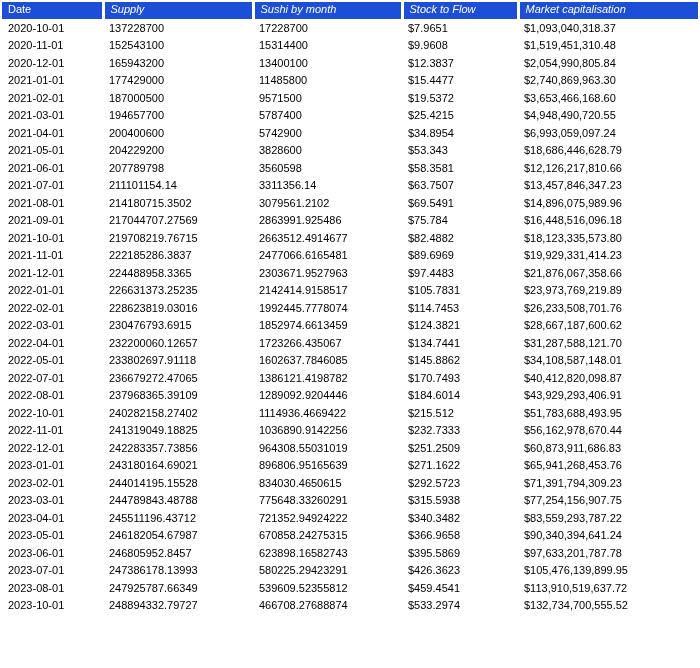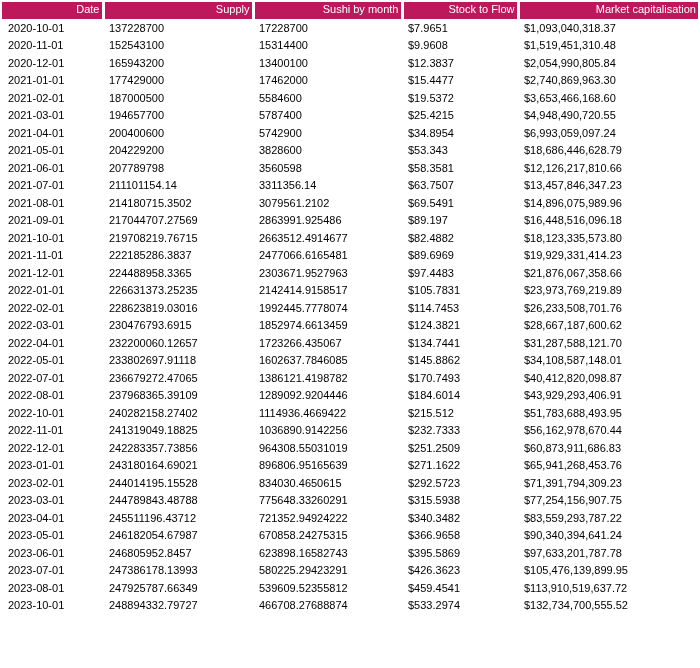--- a/index.html
+++ b/index.html
@@ -10,30 +10,30 @@
   }
   body { padding: 2px; width: 700px; }
   table {
     border-collapse: collapse;
     table-layout: fixed;
     width: 696px;
     font-size: 11px;
     color: #000000;
   }
   th {
-    background: #be185d;
+    background: #1d4ed8;
     color: #ffffff;
     font-weight: normal;
-    text-align: right;
+    text-align: left;
     height: 17px;
     padding: 0 2px 4px 6px;
     white-space: nowrap;
     overflow: hidden;
   }
-  th + th { border-left: 3px solid #ffffff; }
+  th + th { border-left: 3px solid #ffffff; font-style: italic; }
   td {
     height: 17.5px;
     padding: 0 2px 0 6px;
     text-align: left;
     vertical-align: middle;
     white-space: nowrap;
     overflow: hidden;
   }
 </style>
 </head>
@@ -74,28 +74,28 @@
       <tr>
         <td>2020-12-01</td>
         <td>165943200</td>
         <td>13400100</td>
         <td>$12.3837</td>
         <td>$2,054,990,805.84</td>
       </tr>
       <tr>
         <td>2021-01-01</td>
         <td>177429000</td>
-        <td>17462000</td>
+        <td>11485800</td>
         <td>$15.4477</td>
         <td>$2,740,869,963.30</td>
       </tr>
       <tr>
         <td>2021-02-01</td>
         <td>187000500</td>
-        <td>5584600</td>
+        <td>9571500</td>
         <td>$19.5372</td>
         <td>$3,653,466,168.60</td>
       </tr>
       <tr>
         <td>2021-03-01</td>
         <td>194657700</td>
         <td>5787400</td>
         <td>$25.4215</td>
         <td>$4,948,490,720.55</td>
       </tr>
@@ -131,21 +131,21 @@
         <td>2021-08-01</td>
         <td>214180715.3502</td>
         <td>3079561.2102</td>
         <td>$69.5491</td>
         <td>$14,896,075,989.96</td>
       </tr>
       <tr>
         <td>2021-09-01</td>
         <td>217044707.27569</td>
         <td>2863991.925486</td>
-        <td>$89.197</td>
+        <td>$75.784</td>
         <td>$16,448,516,096.18</td>
       </tr>
       <tr>
         <td>2021-10-01</td>
         <td>219708219.76715</td>
         <td>2663512.4914677</td>
         <td>$82.4882</td>
         <td>$18,123,335,573.80</td>
       </tr>
       <tr>

